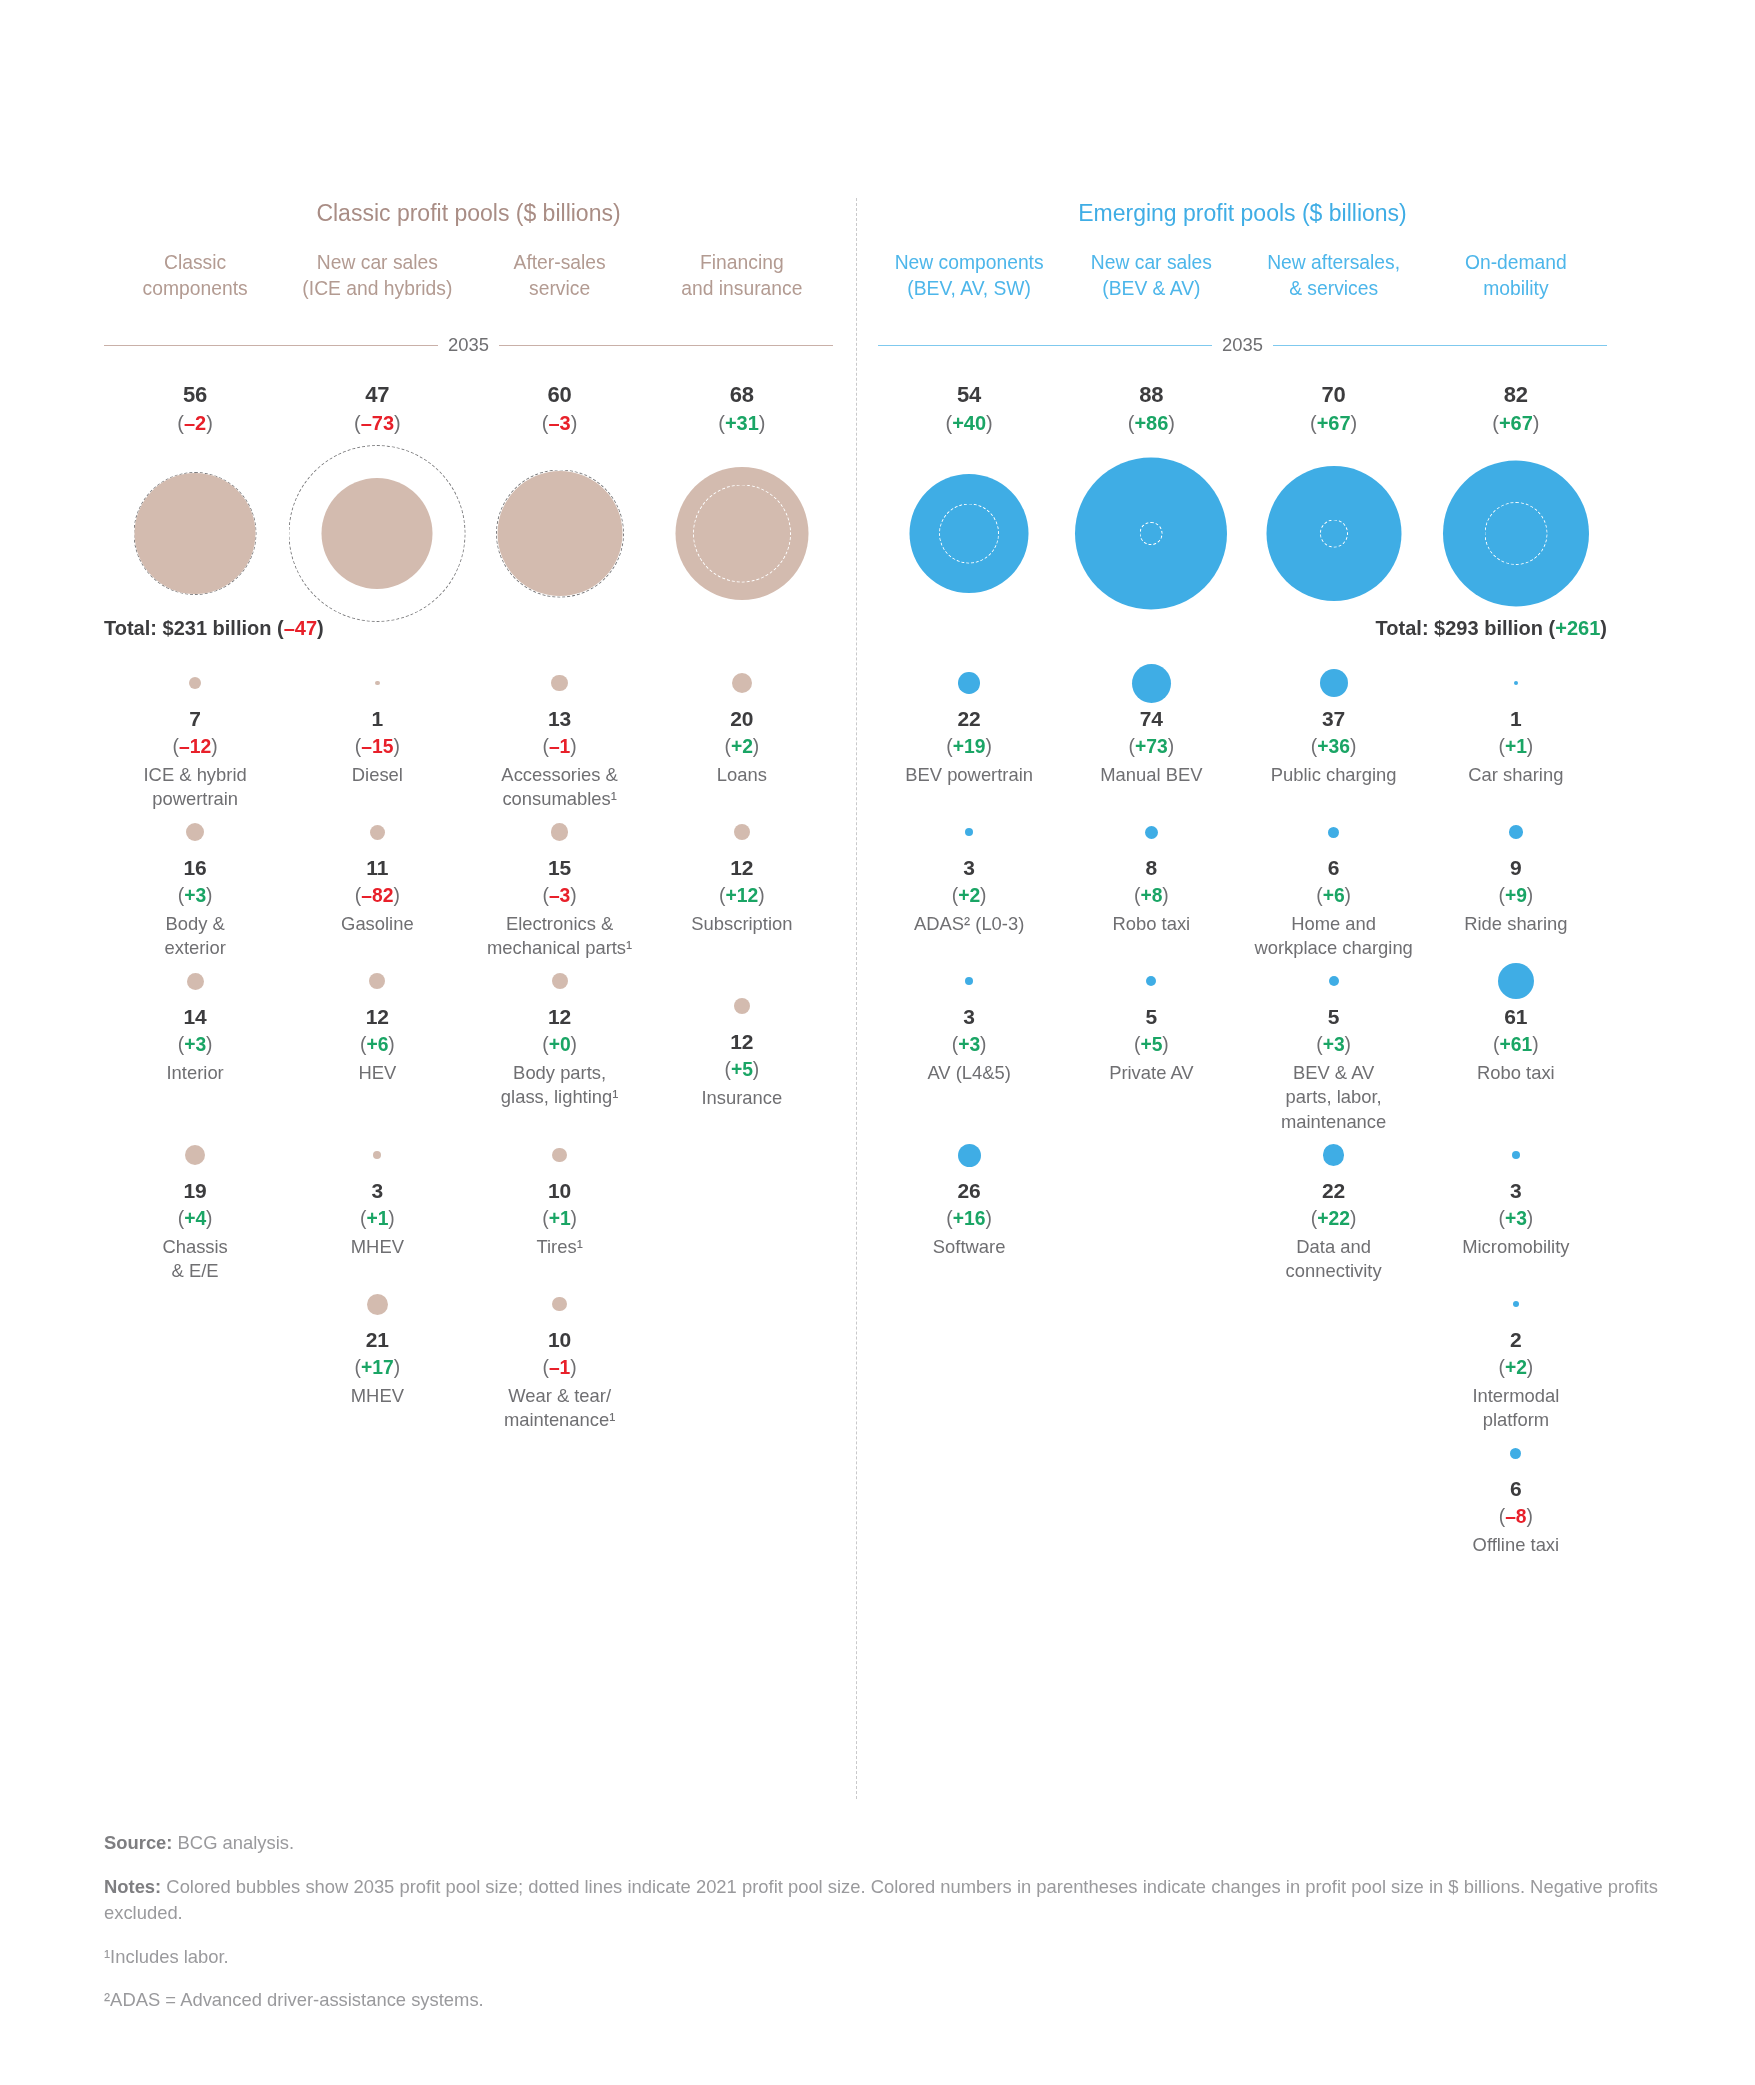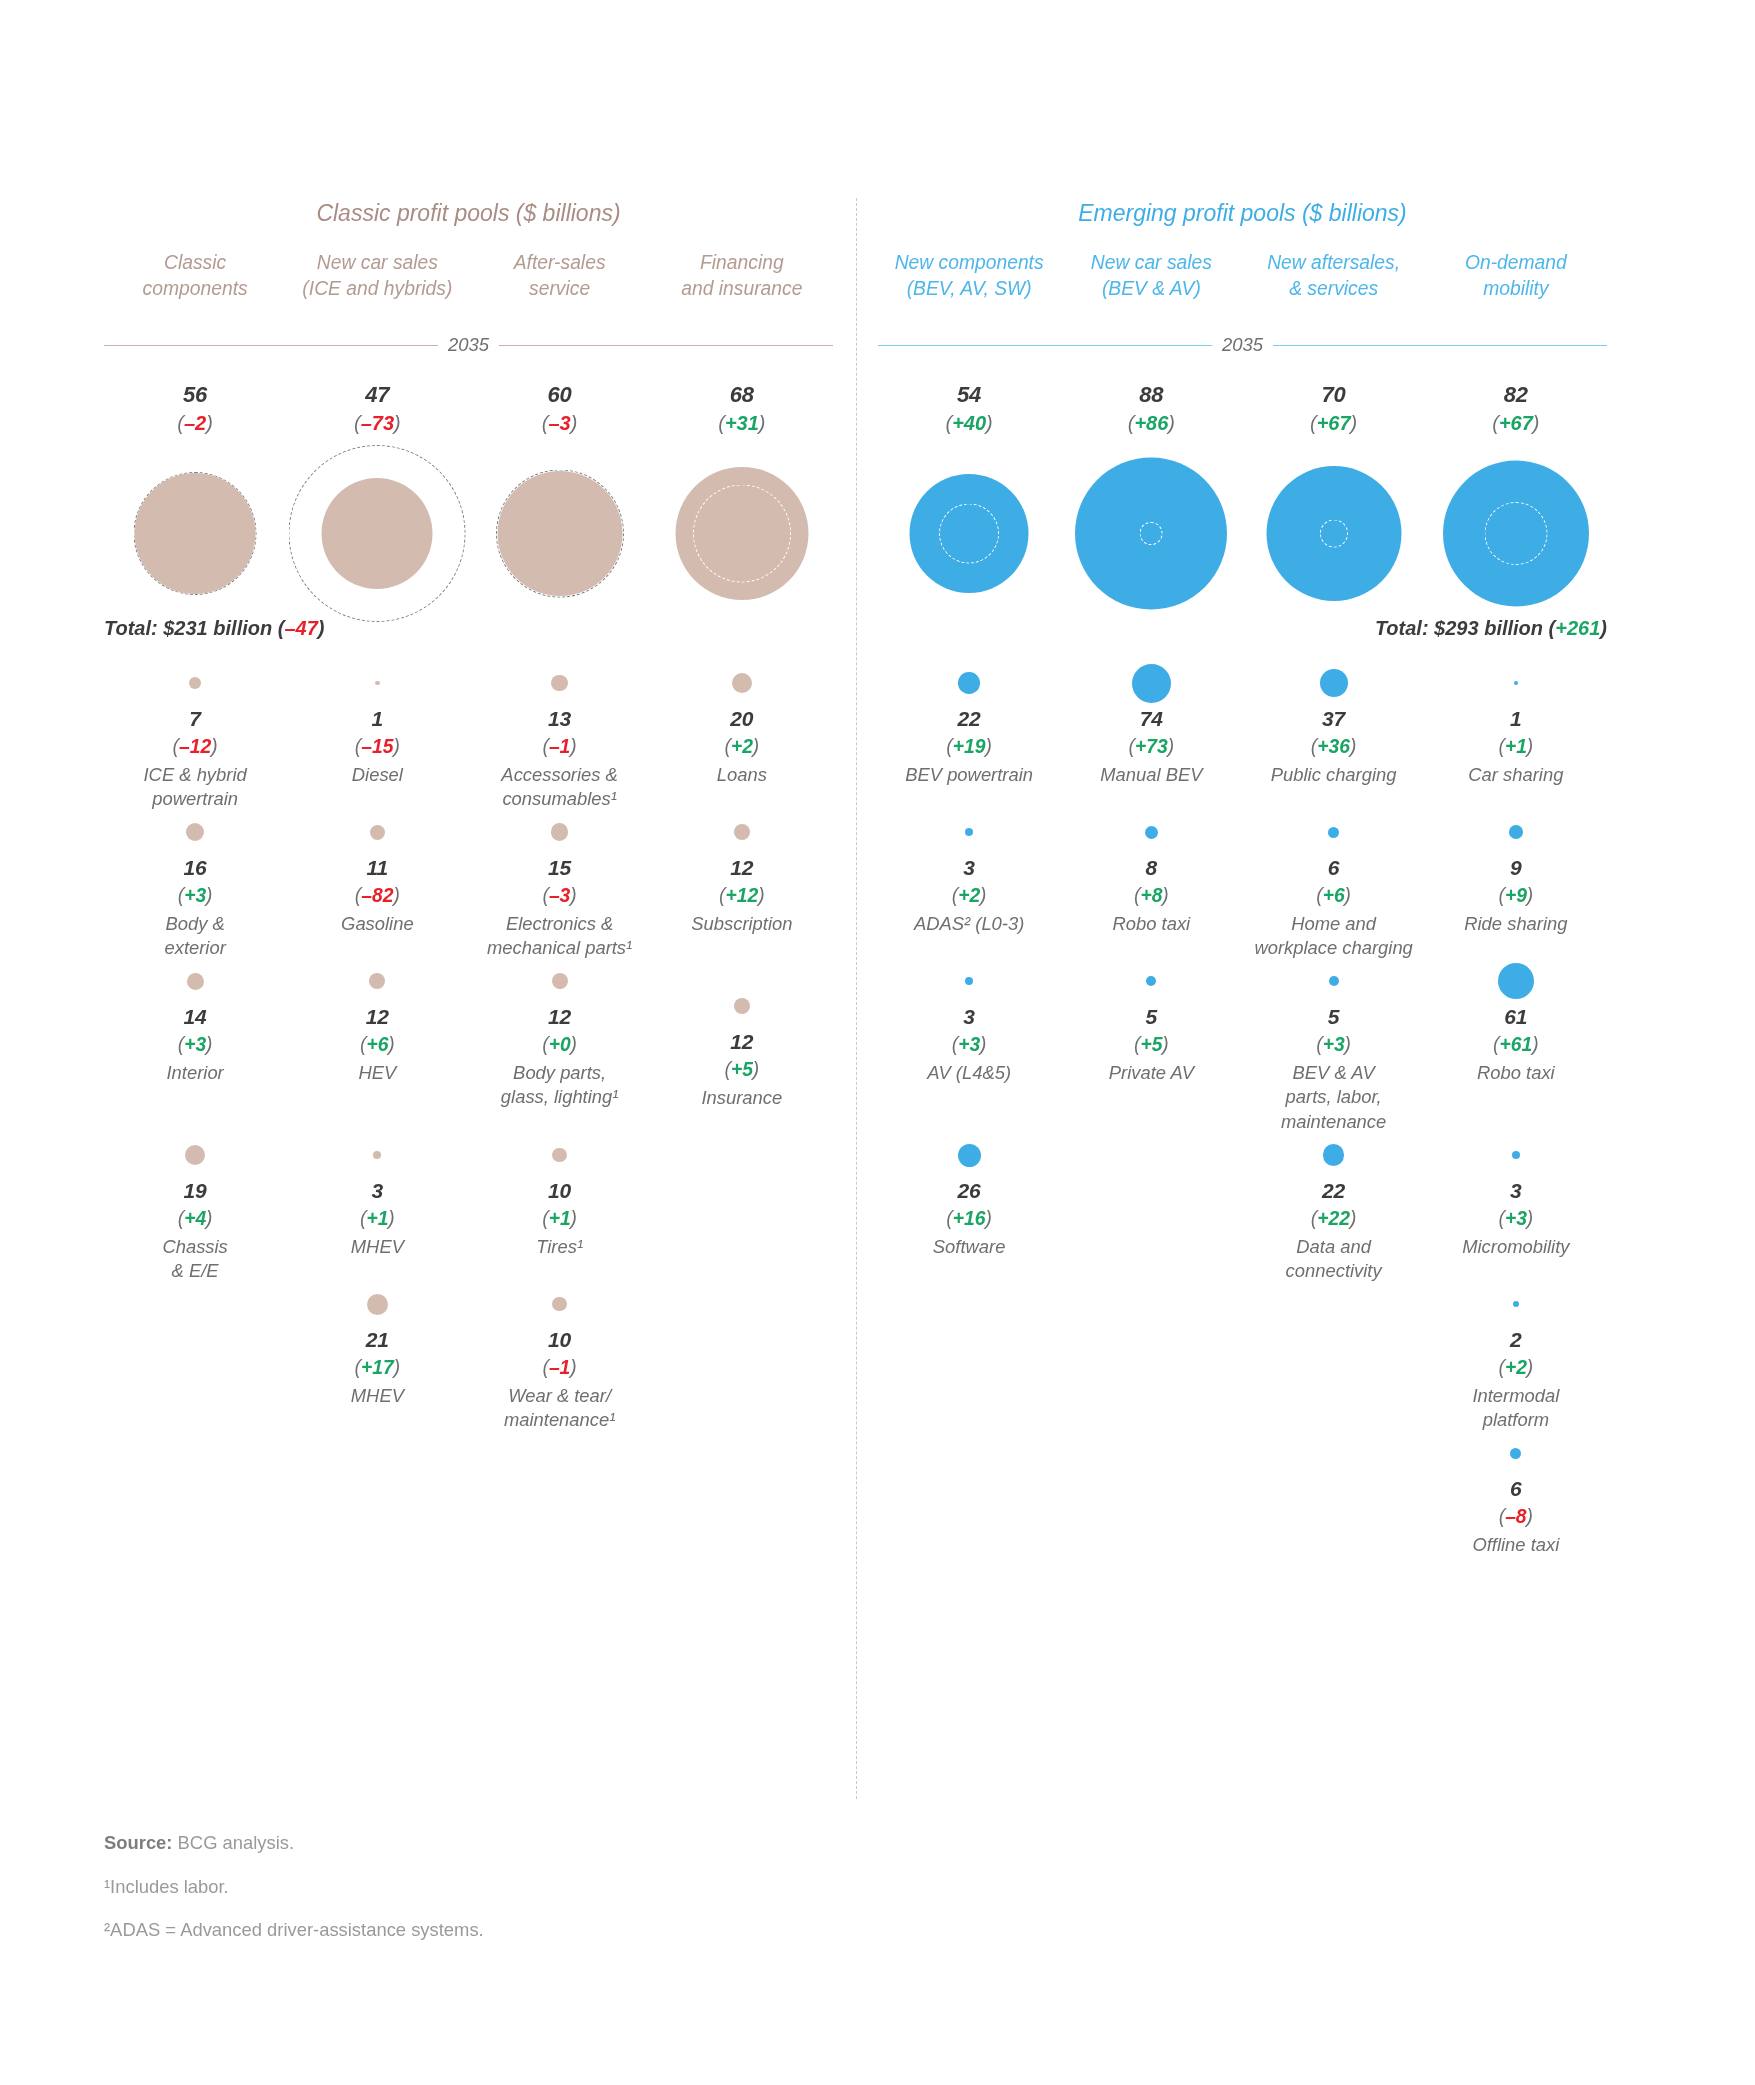--- a/index.html
+++ b/index.html
@@ -27,21 +27,20 @@
     font-weight: 400;
     color: #3aa882;
     letter-spacing: -0.2px;
     white-space: nowrap;
   }
 
   
   .panel {
     position: absolute;
     top: 200px;
-    font-style: italic;
   }
   .panel-left  { left: 104px;  width: 729px; }
   .panel-right { left: 878px; width: 729px; }
 
   .panel-title {
     text-align: center;
     font-size: 23px;
     font-weight: 400;
     margin-bottom: 23px;
   }
@@ -631,18 +630,21 @@
             <div class="sub-label">Offline taxi</div>
           </div>
         </div>
       </div>
   </div>
 
   <div class="footnotes">
     <div class="fn-line">
       <b>Source:</b><span> BCG analysis.</span>
     </div>
+    <div class="fn-line">
+      <b>Notes:</b><span> Colored bubbles show 2035 profit pool size; dotted lines indicate 2021 profit pool size. Colored numbers in parentheses indicate changes in profit pool size in $ billions. Negative profits excluded.</span>
+    </div>
     <div class="fn-line">¹Includes labor.</div>
     <div class="fn-line">²ADAS = Advanced driver-assistance systems.</div>
   </div>
 
 </div>
 
 
 </body></html>

